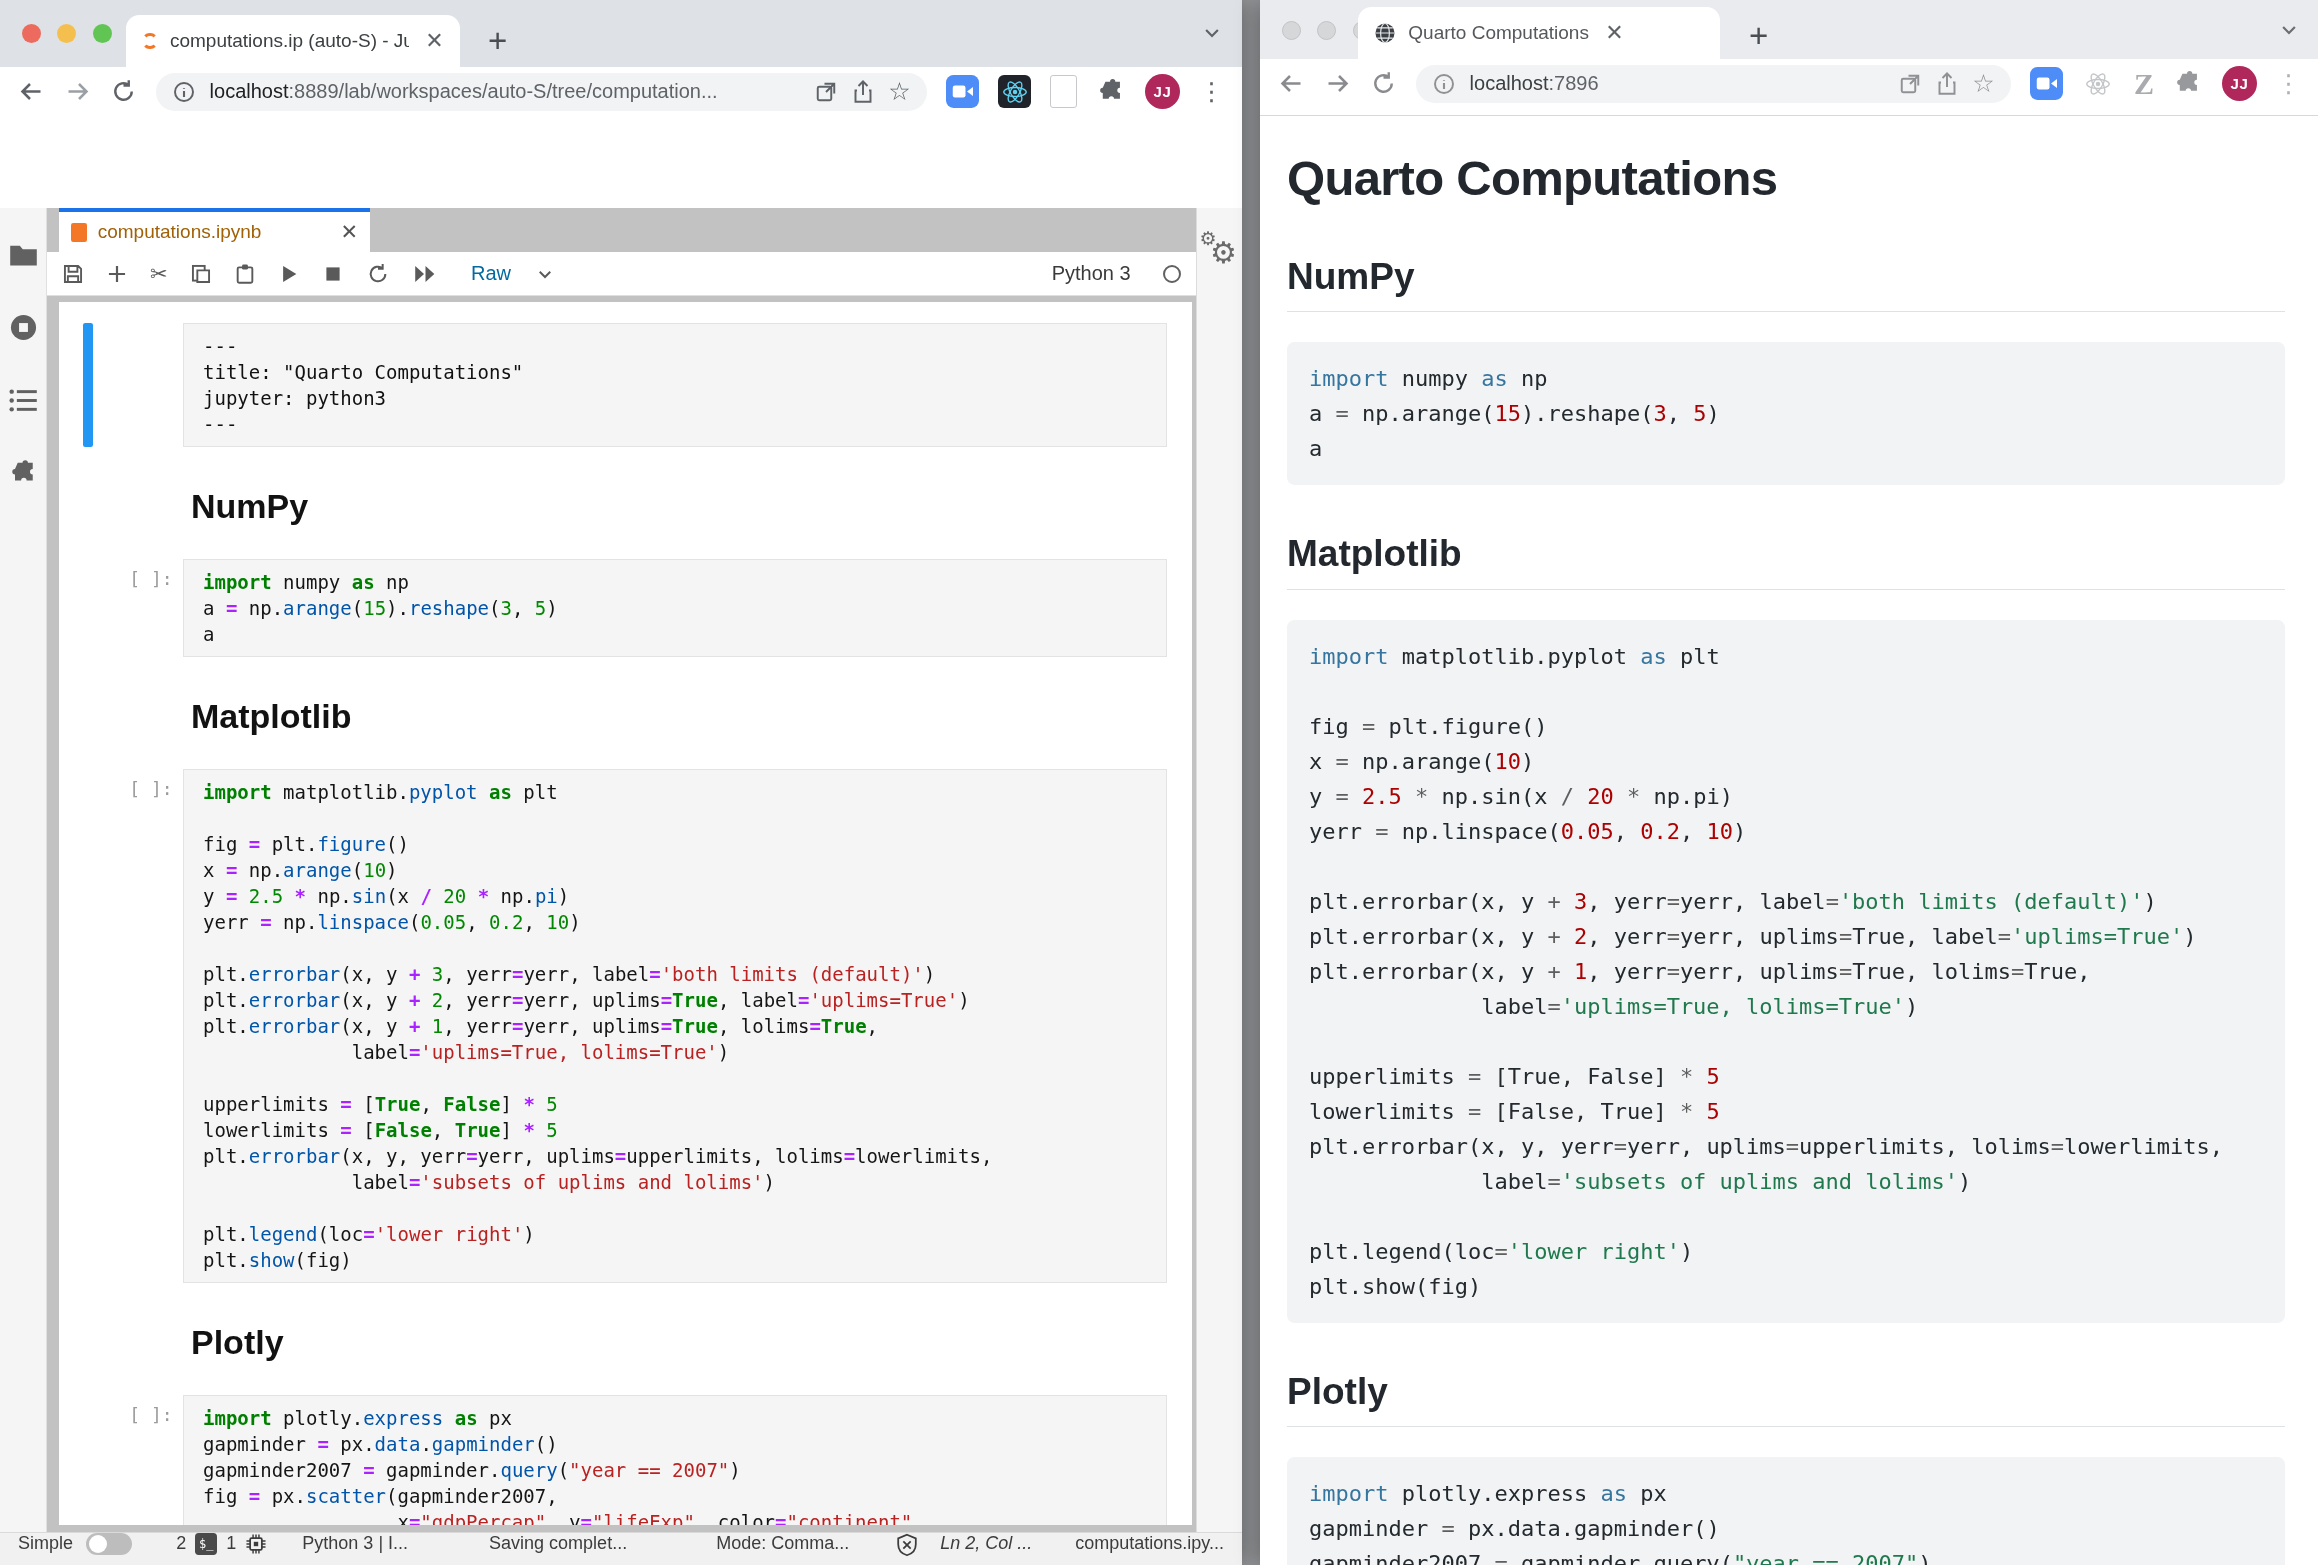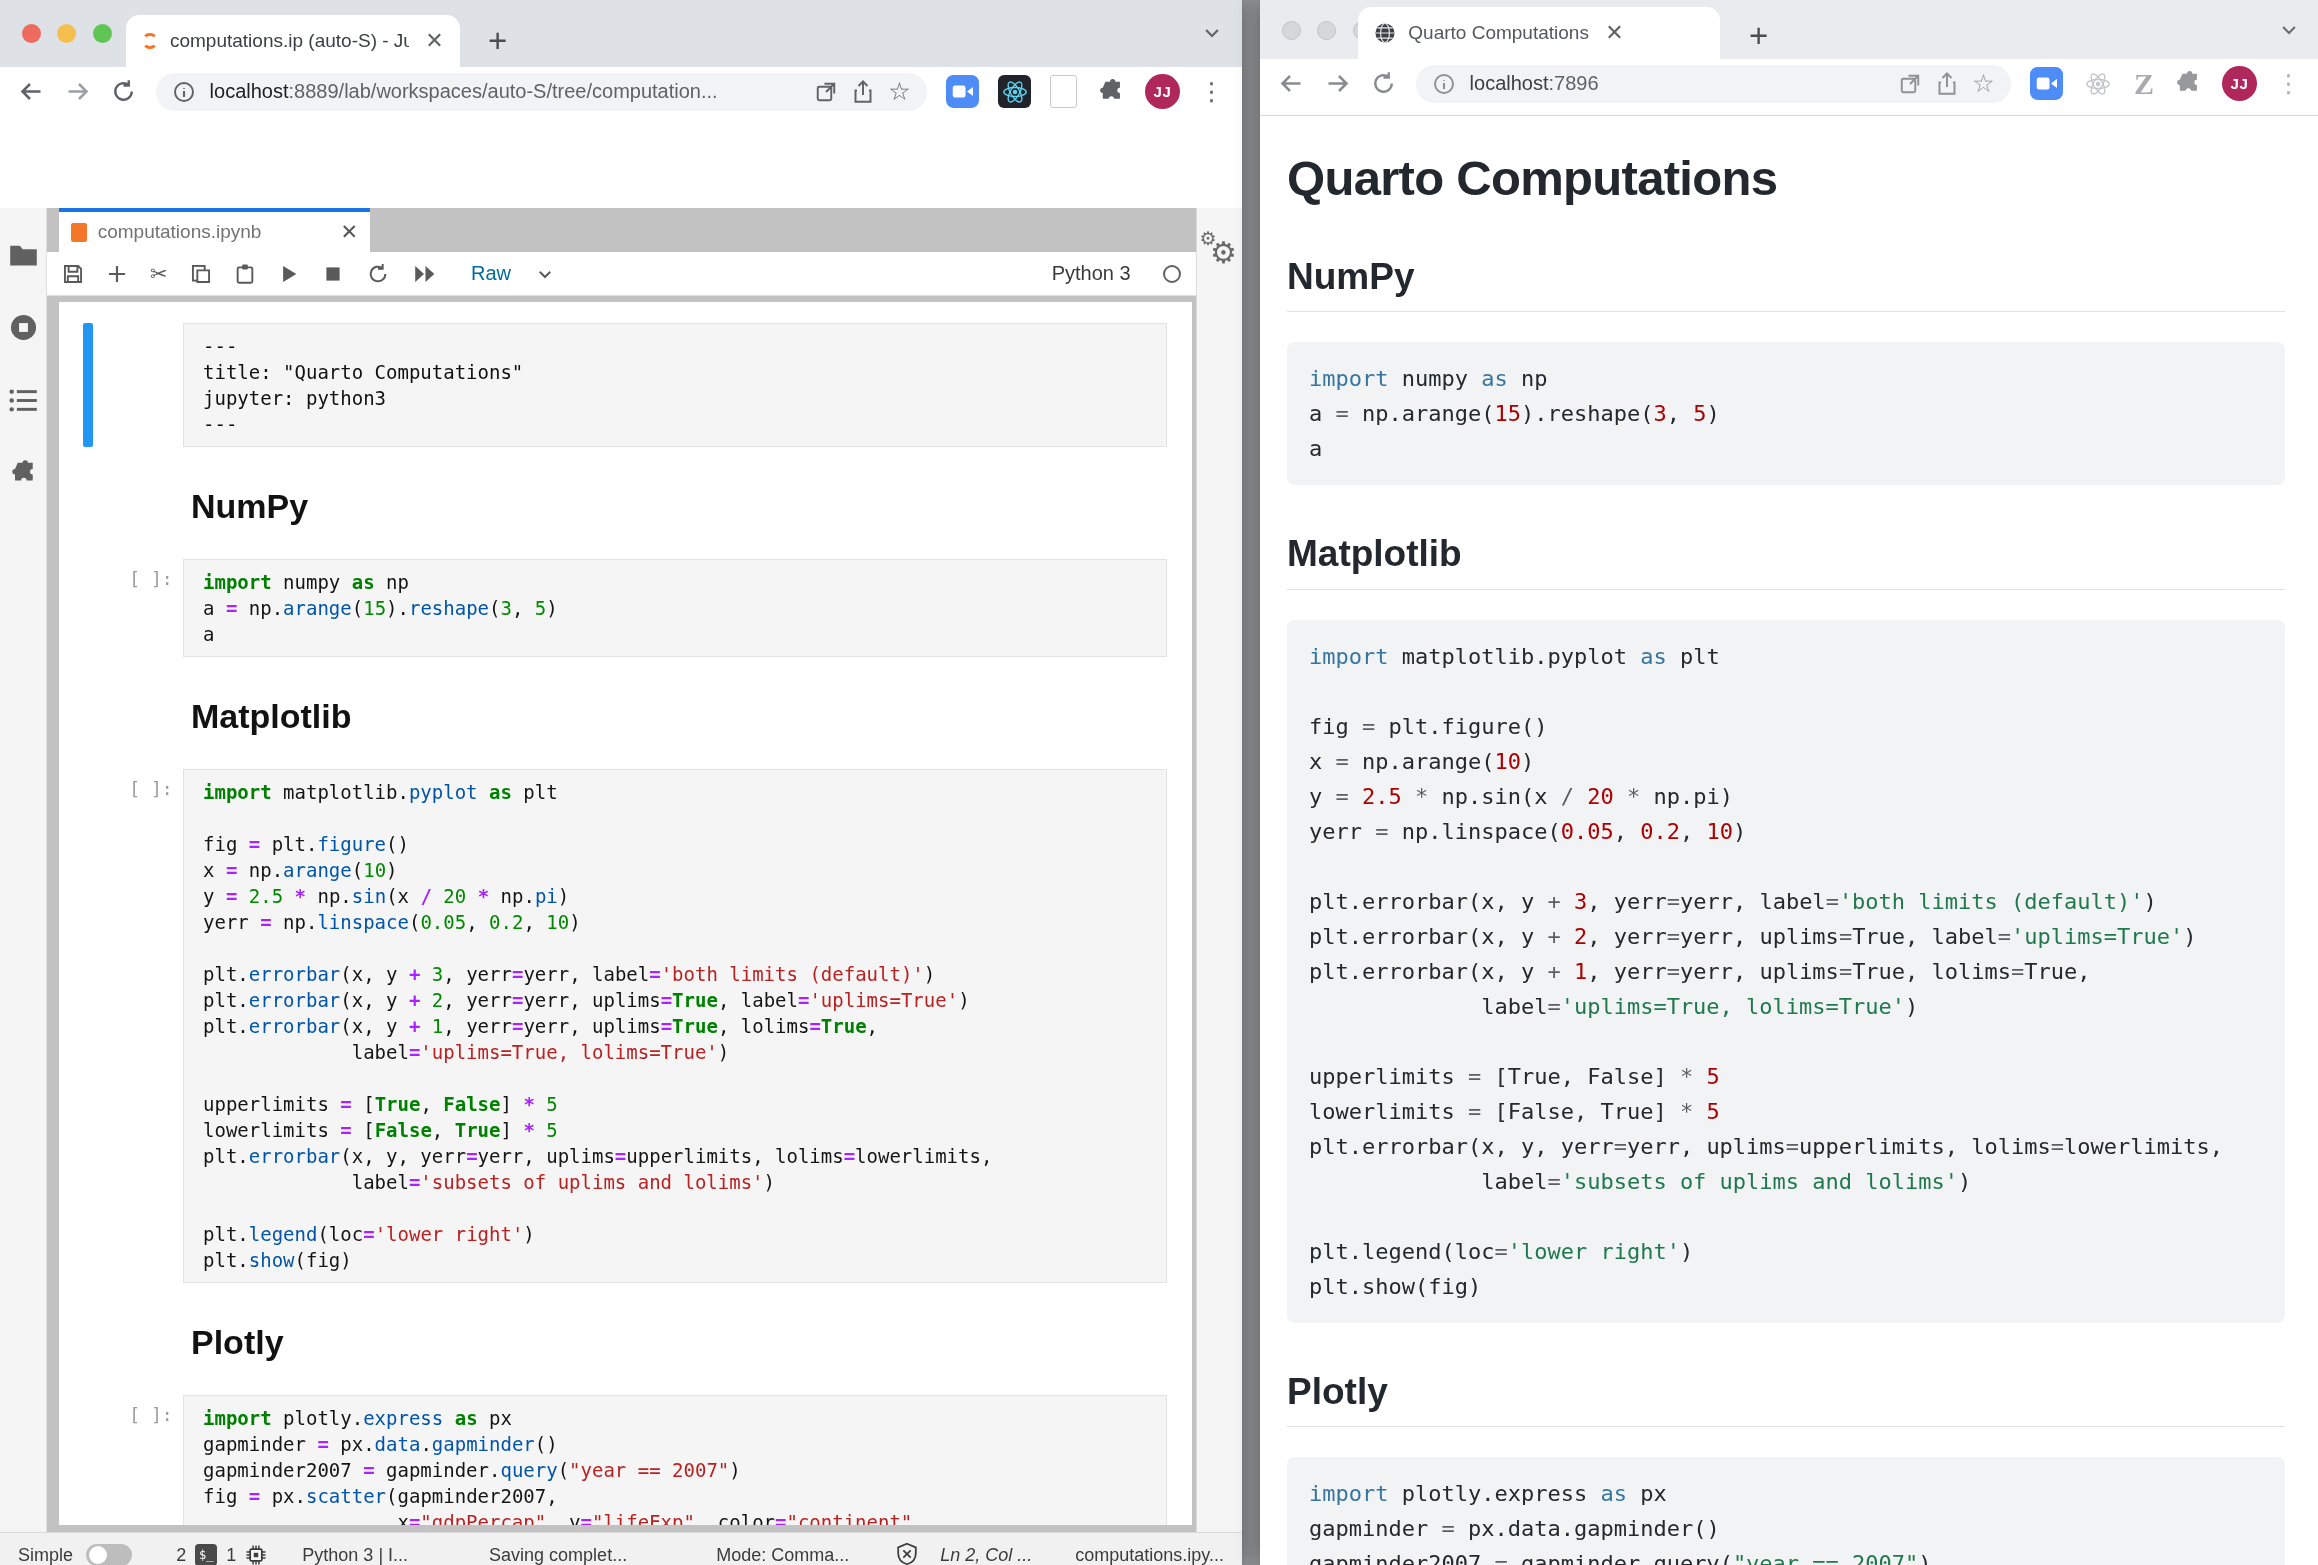--- a/index.html
+++ b/index.html
@@ -59,21 +59,21 @@
   .menu-item { font-size:20px; color:#3a3a3a; padding:9px 13.3px; }
   .menu-item.hl { background:#ececec; }
   .jp-main { position:absolute; top:208px; bottom:34px; left:0; right:0; display:flex; }
   .jp-activitybar { width:47px; background:#f5f5f5; border-right:1.5px solid #e0e0e0; display:flex;
     flex-direction:column; align-items:center; padding-top:33px; gap:44px; color:#616161; }
   .jp-content { flex:1; display:flex; flex-direction:column; background:#c2c2c2; min-width:0; }
   .jp-tabrow { height:44px; background:#c2c2c2; position:relative; }
   .jp-tab { position:absolute; left:12px; top:0; width:311px; height:44px; background:#fff;
     border-top:4.4px solid #1a73e8; display:flex; align-items:center; gap:10.4px; padding:0 12px; }
   .nbicon { width:16.3px; height:19px; background:#f37726; border-radius:2.2px; flex:none; }
-  .jp-tab-label { font-size:19px; color:#737373; flex:1; white-space:nowrap; overflow:hidden; }
+  .jp-tab-label { font-size:19px; color:#a16207; flex:1; white-space:nowrap; overflow:hidden; }
   .jp-tab-close { font-size:21px; color:#555; }
   .jp-toolbar { height:44px; background:#fff; border-bottom:1.5px solid #dfdfdf; display:flex; align-items:center;
     padding:0 15px; gap:22px; color:#5a5a5a; }
   .tbtn { display:flex; align-items:center; font-size:21px; }
   .tb-raw { font-size:20px; color:#0369a1; margin-left:10.4px; display:flex; align-items:center; gap:25px; }
   .tb-spacer { flex:1; }
   .kernel-name { font-size:20px; color:#3a3a3a; }
   .kernel-circle { width:18px; height:18px; border:2.2px solid #616161; border-radius:50%; margin-left:10.4px; }
   .jp-canvaswrap { flex:1; padding:6px 4.4px 7.4px 12px; overflow:hidden; }
   .jp-canvas { background:#fff; height:100%; overflow:hidden; padding-top:21px; }
@@ -84,21 +84,21 @@
   .cell-box { flex:1; margin-right:25px; background:#f5f5f5; border:0.7px solid #e3e3e3;
     font-family:"DejaVu Sans Mono",monospace; font-size:19px; line-height:26px; padding:9px 7.4px 9px 19px; color:#111; }
   .cell-box div { white-space:pre; }
   .md-h { font-size:34px; font-weight:bold; color:#121212; margin:40px 25px 33px 132px; }
   .jp-rightstrip { width:46px; background:#f5f5f5; border-left:1.5px solid #dcdcdc; color:#6a6a6a;
     display:flex; justify-content:center; padding-top:25px; }
   .gears { position:relative; width:37px; height:37px; }
   .gears .g1 { position:absolute; left:-1.5px; top:-6px; font-size:19px; }
   .gears .g2 { position:absolute; left:9px; top:1.5px; font-size:30px; }
   .jp-statusbar { position:absolute; bottom:0; left:0; right:0; height:34px; background:#f1f1f1;
-    border-top:1.5px solid #dadada; display:flex; align-items:flex-end; font-size:18px; color:#3c3c3c; padding:0 18px; }
+    border-top:1.5px solid #dadada; display:flex; align-items:flex-start; font-size:18px; color:#3c3c3c; padding:0 18px; }
   .sb { white-space:nowrap; }
   .toggle { width:56px; height:22px; background:#bdbdbd; border-radius:12px; position:relative; margin-left:13.3px; }
   .toggle .knob { position:absolute; left:2.2px; top:2.2px; width:18px; height:18px; background:#fff; border-radius:50%; }
   .term-badge { width:27px; height:22px; background:#4a4a4a; border-radius:3.7px; color:#fff;
     font-family:"DejaVu Sans Mono",monospace; font-size:12px; display:flex; align-items:center; justify-content:center; }
 
   
   .jp-code .t-k { color:#008000; font-weight:bold; }
   .jp-code .t-b { color:#008000; font-weight:bold; }
   .jp-code .t-f { color:#0055aa; }

